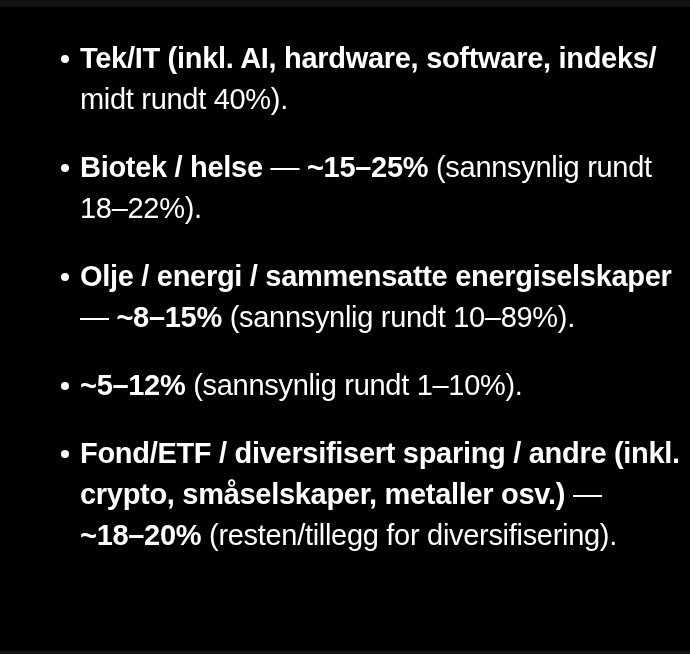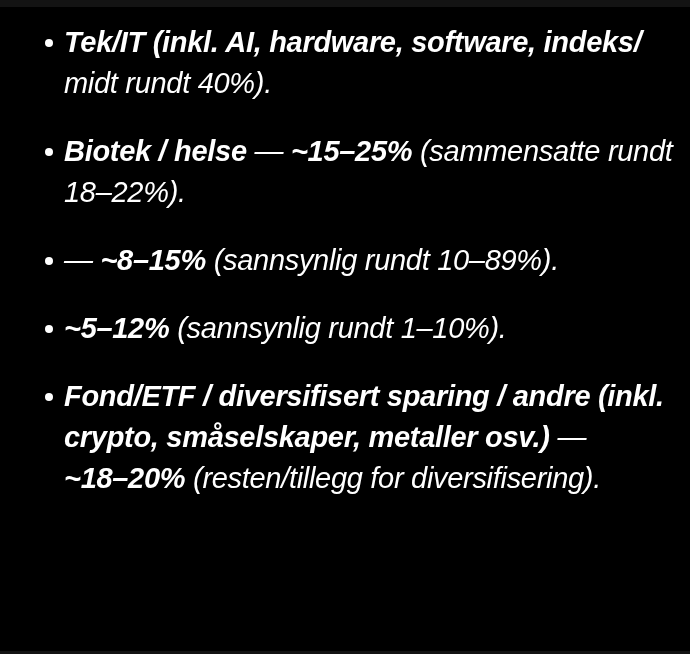--- a/index.html
+++ b/index.html
@@ -18,24 +18,23 @@
   .edge {
     position: absolute;
     left: 0;
     width: 100%;
     background: #131313;
   }
   .edge.top { top: 0; height: 7px; }
   .edge.bottom { bottom: 0; height: 3px; }
 
   ul.bullet-list {
-    margin: 0;
+    margin: 16px;
     padding: 22px 16px 0 0;
     list-style: none;
-    font-style: italic;
   }
   ul.bullet-list li {
     position: relative;
     padding-left: 64px;
     margin-bottom: 27px;
     color: #ffffff;
     font-size: 29px;
     line-height: 41px;
     letter-spacing: -0.3px;
   }
@@ -63,27 +62,28 @@
       <li>
         <span class="dot"></span>
         <div class="content">
           <div class="line"><span class="seg bold">Tek/IT (inkl. AI, hardware, software, indeks/</span></div>
           <div class="line"><span class="seg">midt rundt 40%).</span></div>
         </div>
       </li>
       <li>
         <span class="dot"></span>
         <div class="content">
-          <div class="line"><span class="seg bold">Biotek / helse</span><span class="seg"> — </span><span class="seg bold">~15–25%</span><span class="seg"> (sammensatte rundt</span></div>
+          <div class="line"><span class="seg bold">Biotek / helse</span><span class="seg"> — </span><span class="seg bold">~15–25%</span><span class="seg"> (sannsynlig rundt</span></div>
           <div class="line"><span class="seg">18–22%).</span></div>
         </div>
       </li>
       <li>
         <span class="dot"></span>
         <div class="content">
+          <div class="line"><span class="seg bold">Olje / energi / sammensatte energiselskaper</span></div>
           <div class="line"><span class="seg">— </span><span class="seg bold">~8–15%</span><span class="seg"> (sannsynlig rundt 10–89%).</span></div>
         </div>
       </li>
       <li>
         <span class="dot"></span>
         <div class="content">
           <div class="line"><span class="seg bold">~5–12%</span><span class="seg"> (sannsynlig rundt 1–10%).</span></div>
         </div>
       </li>
       <li>

